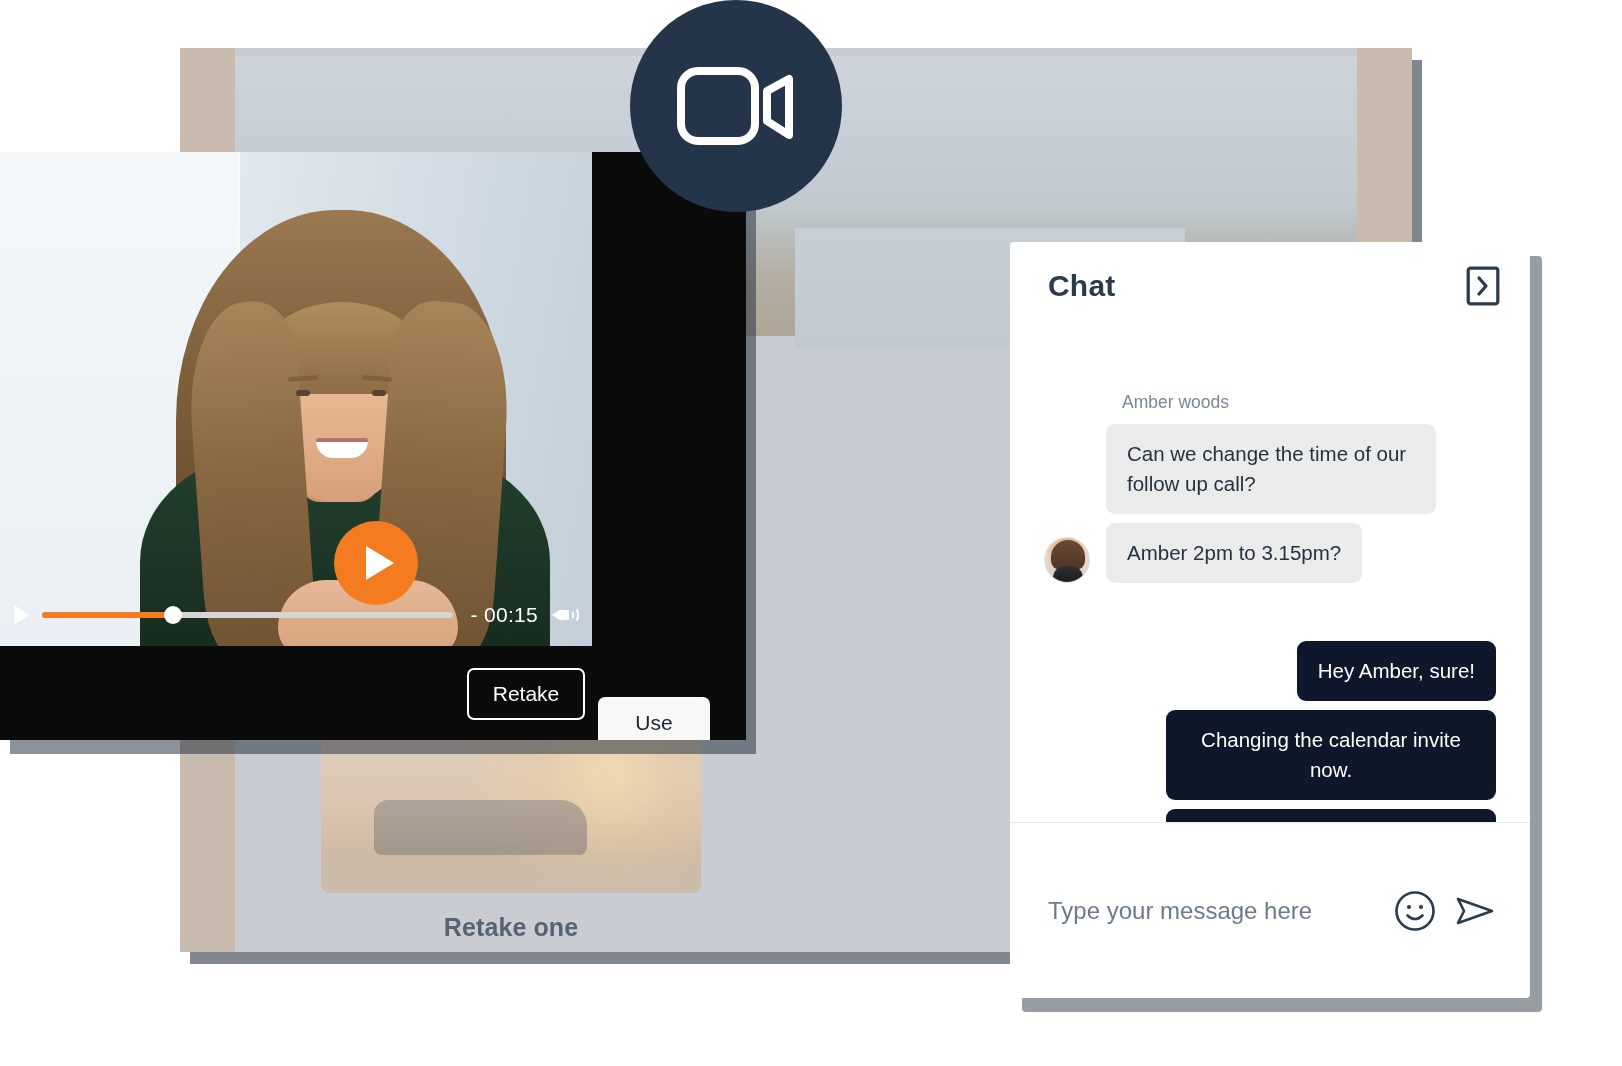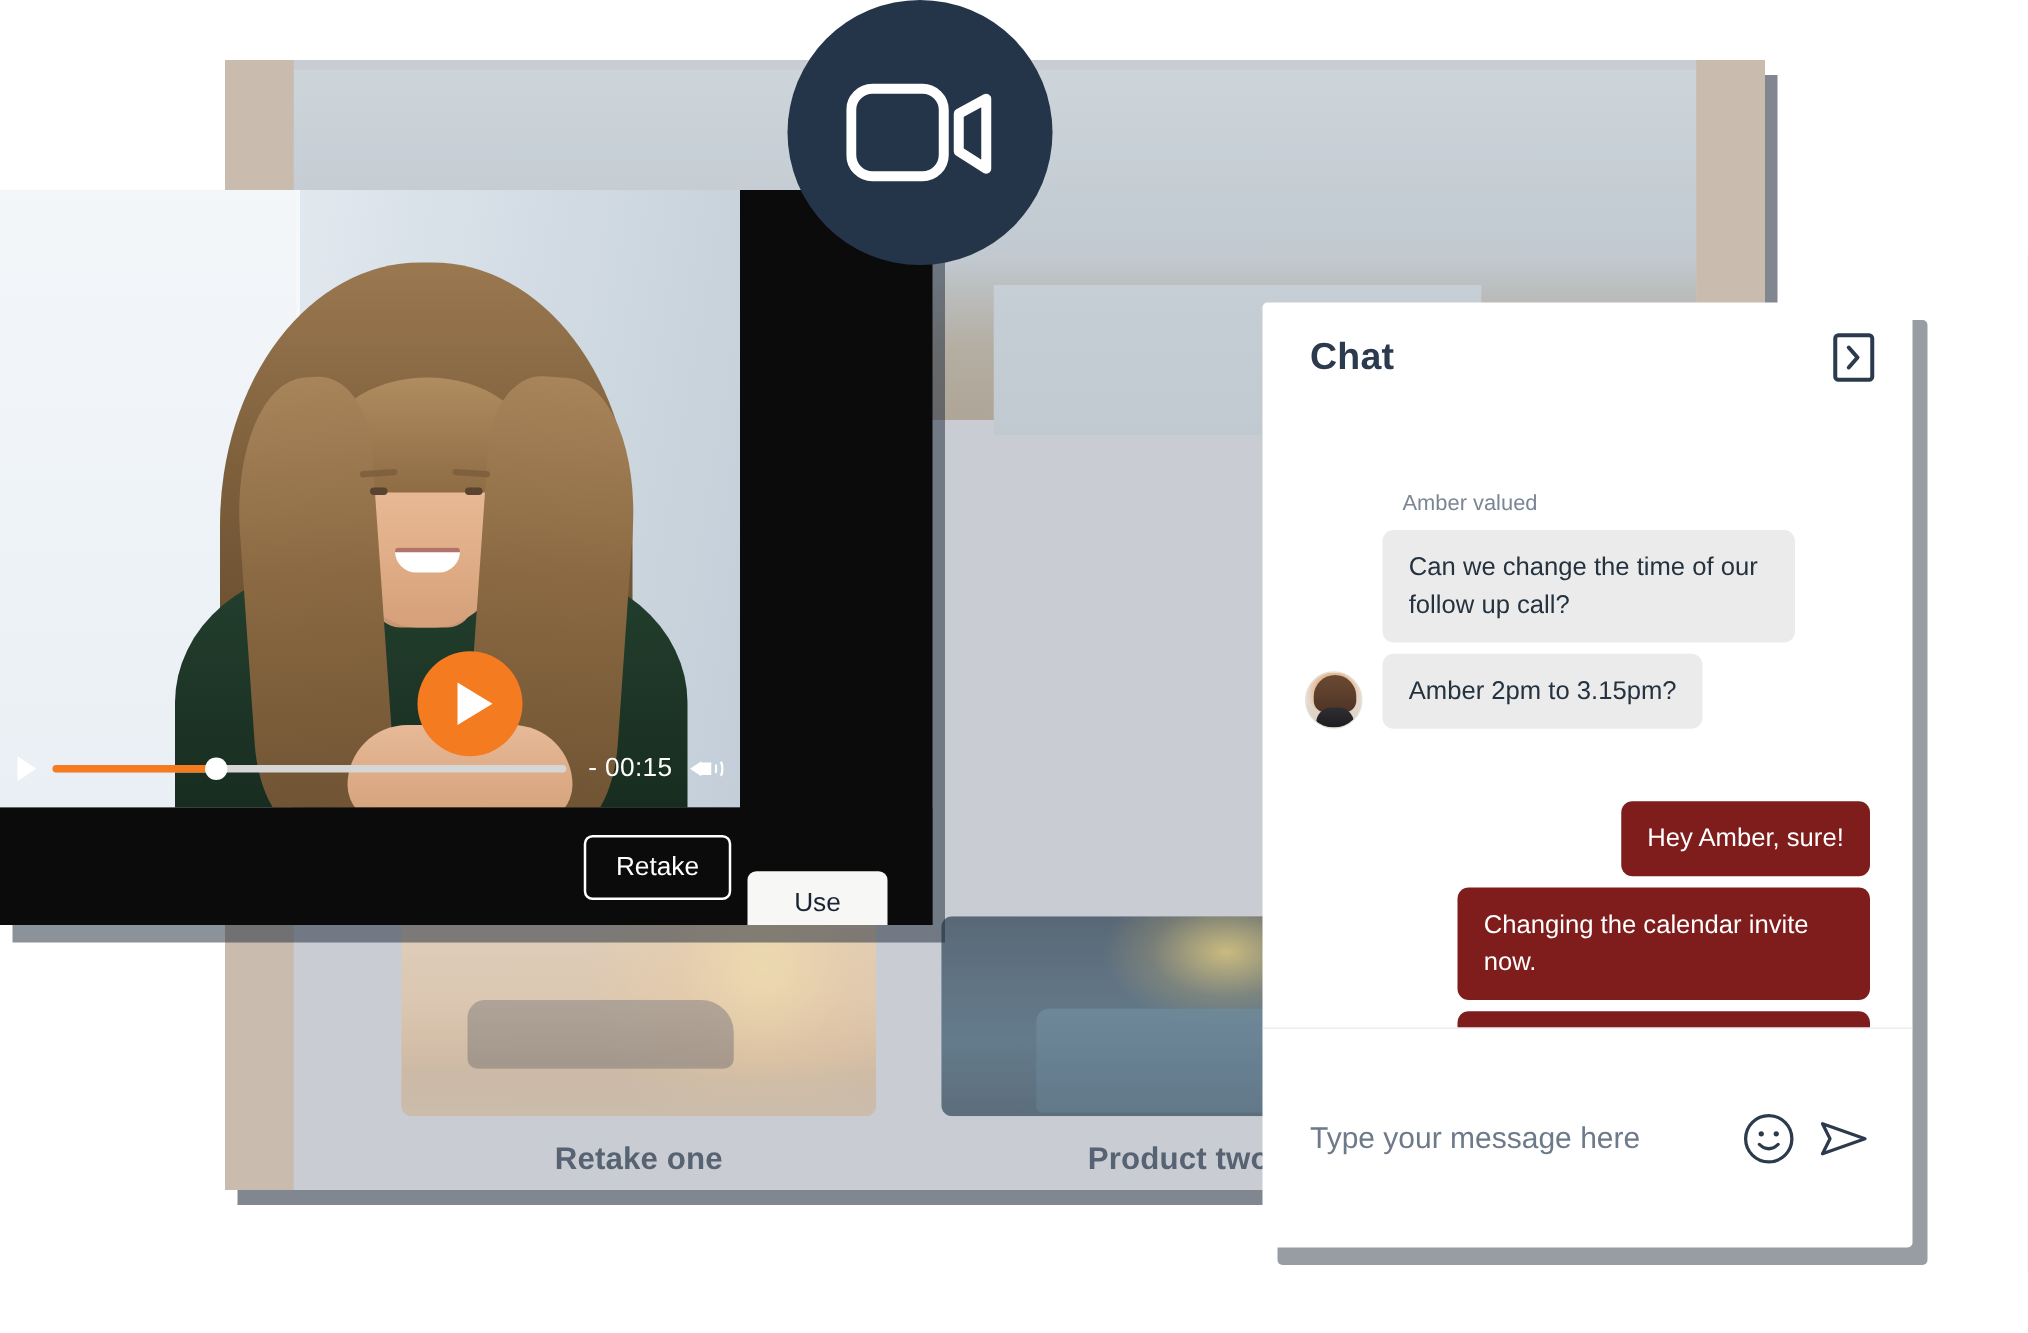--- a/index.html
+++ b/index.html
@@ -485,23 +485,23 @@
     padding: 15px 21px;
     font-size: 20.5px;
     line-height: 30px;
     border-radius: 9px;
   }
   .bubble.them {
     background: #ebebeb;
     color: #25323f;
   }
   .bubble.me {
-    background: #7f1d1d;
+    background: #0f172a;
     color: #ffffff;
-    text-align: left;
+    text-align: center;
   }
   .gap-me { margin-top: 58px; }
 
   .chat-foot {
     flex: 0 0 auto;
     height: 176px;
     border-top: 1px solid #e9eaec;
     display: flex;
     align-items: center;
     padding: 0 34px 0 38px;
@@ -539,25 +539,20 @@
         <div class="doc-copy">
           <p>RODUCT NAME].  As a valued</p>
           <p>ls and promotions.</p>
           <p>CODE]  at checkout. But hurry - this</p>
         </div>
 
         <div class="products">
           <div class="product">
             <div class="product-thumb thumb-a"></div>
             <div class="product-title">Retake one</div>
-
-          </div>
-          <div class="product">
-            <div class="product-thumb thumb-b"></div>
-            <div class="product-title">Product two</div>
 
           </div>
         </div>
       </div>
 
       <div class="doc-veil"></div>
     </div>
   </div>
 
   <div class="video-card">
@@ -632,21 +627,21 @@
       <div class="chat-collapse">
         <svg width="34" height="40" viewBox="0 0 34 40">
           <rect x="2.2" y="2.2" width="29.6" height="35.6" rx="2.5" ry="2.5" fill="none" stroke="#2b3a4d" stroke-width="3.2"></rect>
           <path d="M13 12 L20 20 L13 28" fill="none" stroke="#2b3a4d" stroke-width="3.2" stroke-linecap="round" stroke-linejoin="round"></path>
         </svg>
       </div>
     </div>
 
     <div class="chat-body">
 
-      <div class="sender-name">Amber valued</div>
+      <div class="sender-name">Amber woods</div>
 
       <div class="msg-row them">
         <div class="avatar-spacer"></div>
         <div class="bubble them">Can we change the time of our follow up call?</div>
       </div>
 
       <div class="msg-row them">
         <div class="avatar"></div>
         <div class="bubble them">Amber 2pm to 3.15pm?</div>
       </div>

